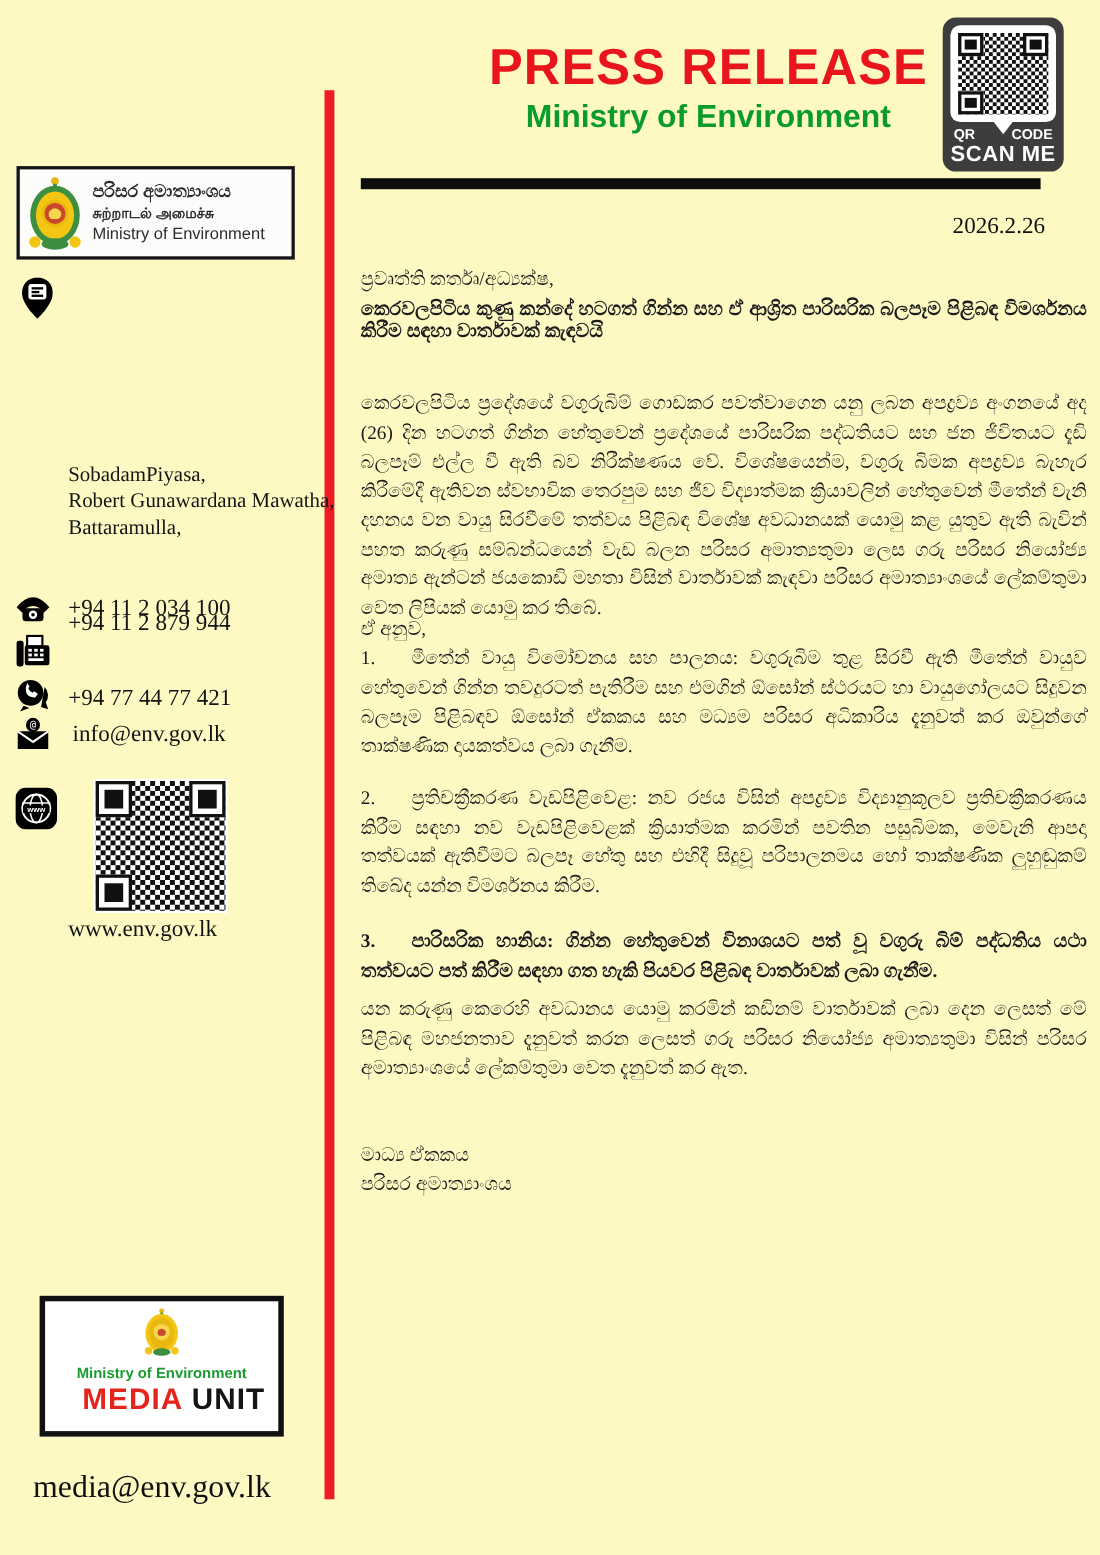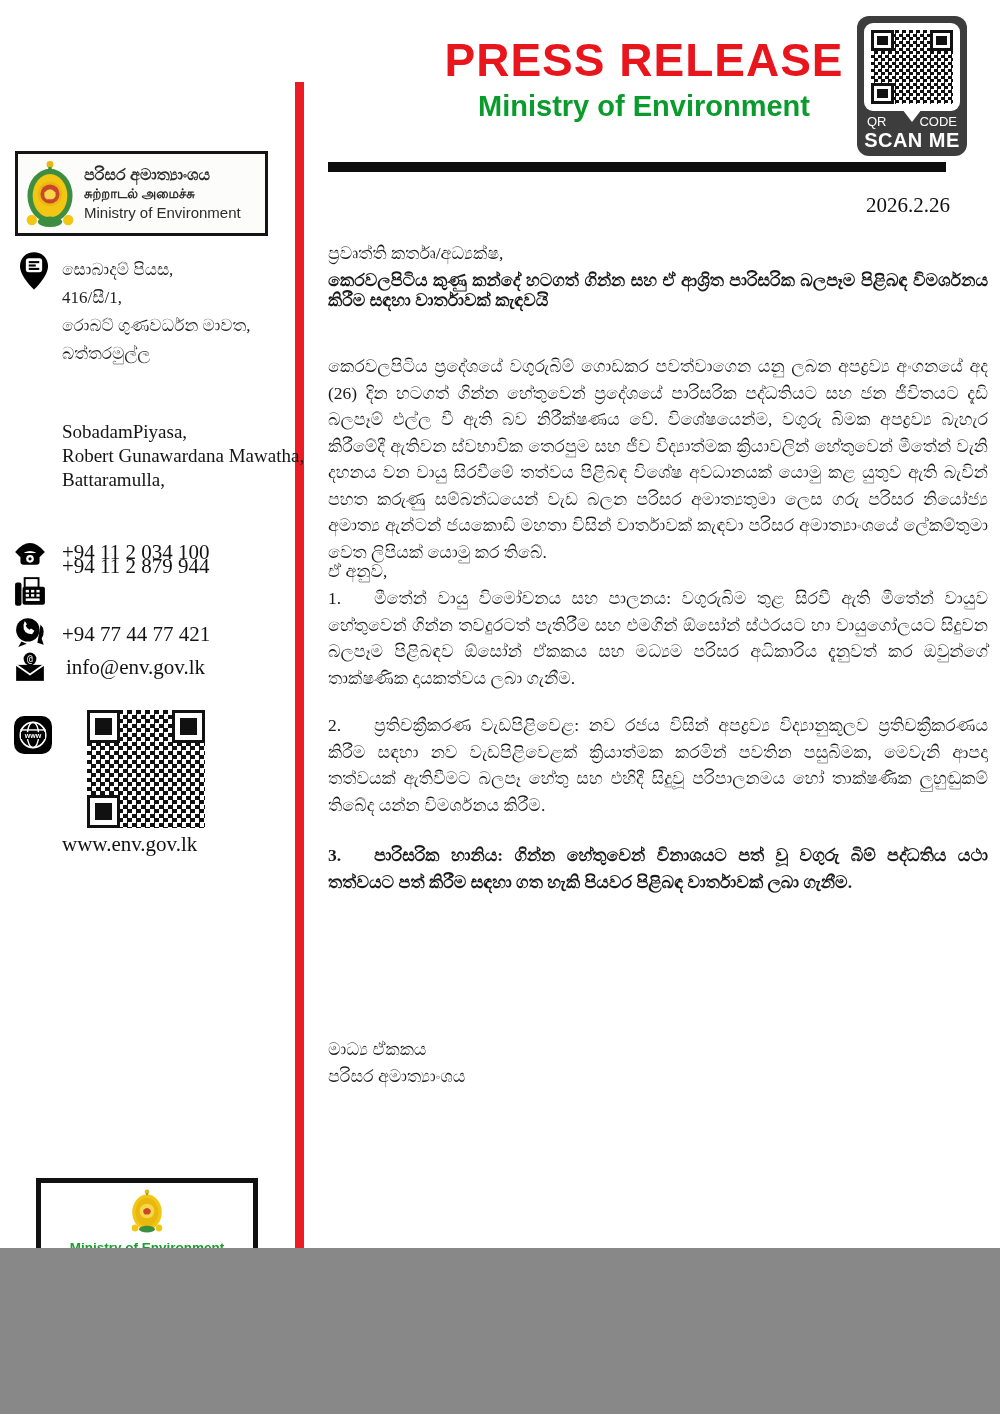--- a/index.html
+++ b/index.html
@@ -1,33 +1,33 @@
 <!DOCTYPE html>
 <html><head>
 <meta charset="utf-8">
 <style>
   html,body{margin:0;padding:0;background:#888;}
-  .page{position:relative;width:1000px;height:1248px;background:#ffffff;overflow:hidden;
+  .page{position:relative;width:1000px;height:1414px;background:#fef9c3;overflow:hidden;
         font-family:"Liberation Serif",serif;color:#1b1b1b;}
 
   
   .red-rule{position:absolute;left:295px;top:82px;width:9px;height:1281px;background:#ed1c24;}
   .hdr{position:absolute;left:320px;top:34px;width:648px;text-align:center;font-family:"Liberation Sans",sans-serif;}
   .hdr .title{font-size:46px;font-weight:bold;color:#e8151d;letter-spacing:1px;line-height:52px;}
   .hdr .subtitle{font-size:29px;font-weight:bold;color:#0a9b2d;margin-top:4px;}
   .black-rule{position:absolute;left:328px;top:162px;width:618px;height:10px;background:#0d0d0d;}
   .date{position:absolute;left:320px;top:193px;width:630px;text-align:right;font-size:21px;color:#111;}
 
   
   .scan-badge{position:absolute;left:857px;top:16px;width:110px;height:140px;background:#3d3d3d;border-radius:12px;}
   .scan-qr-box{position:absolute;left:7px;top:7px;width:96px;height:88px;background:#fff;border-radius:9px;padding:7px;box-sizing:border-box;}
   .scan-pointer{position:absolute;left:45px;top:93px;width:0;height:0;
                 border-left:10px solid transparent;border-right:10px solid transparent;border-top:13px solid #ffffff;}
   .scan-row1{position:absolute;left:0;top:98px;width:110px;display:flex;justify-content:space-between;box-sizing:border-box;padding:0 10px;
-             color:#fff;font-family:"Liberation Sans",sans-serif;font-weight:normal;font-size:13px;}
+             color:#fff;font-family:"Liberation Sans",sans-serif;font-weight:bold;font-size:13px;}
   .scan-row2{position:absolute;left:0;top:113px;width:110px;text-align:center;color:#fff;
              font-family:"Liberation Sans",sans-serif;font-weight:bold;font-size:20px;letter-spacing:.5px;}
 
   
   .qr{position:relative;width:100%;height:100%;
       background:repeating-conic-gradient(#111 0% 25%,#fff 0% 50%);background-size:9px 9px;}
   .qr.fine{background-size:7px 7px;}
   .qr .f{position:absolute;width:28%;height:28%;background:#fff;border:3px solid #111;box-sizing:border-box;}
   .qr .f::after{content:"";position:absolute;inset:20%;background:#111;}
   .qr .f.tl{top:0;left:0}.qr .f.tr{top:0;right:0}.qr .f.bl{bottom:0;left:0}
@@ -120,26 +120,20 @@
     </div>
   </div>
 
   <svg class="icon" style="left:20px;top:252px" width="28" height="38" viewBox="0 0 24 32">
     <path d="M12 0 C5 0 0 5 0 12 C0 21 12 32 12 32 C12 32 24 21 24 12 C24 5 19 0 12 0 Z" fill="#000"></path>
     <rect x="5" y="5" width="14" height="12" rx="2.5" fill="#fff"></rect>
     <rect x="7.5" y="7.5" width="9" height="1.8" fill="#000"></rect>
     <rect x="7.5" y="10.4" width="6" height="1.8" fill="#000"></rect>
     <rect x="7.5" y="13.3" width="9" height="1.8" fill="#000"></rect>
   </svg>
-  <div class="addr-si">
-    <div>සොබාදම් පියස,</div>
-    <div>416/සී/1,</div>
-    <div>රොබට් ගුණවර්ධන මාවත,</div>
-    <div>බත්තරමුල්ල</div>
-  </div>
 
   <div class="addr-en">
     <div>SobadamPiyasa,</div>
     <div>Robert Gunawardana Mawatha,</div>
     <div>Battaramulla,</div>
   </div>
 
   <svg class="icon" style="left:13px;top:540px" width="34" height="26" viewBox="0 0 32 24">
     <path d="M2 11 Q16 -6 30 11 L25 16 Q22 10 16 10 Q10 10 7 16 Z" fill="#000"></path>
     <rect x="7" y="12" width="18" height="11" rx="3" fill="#000"></rect>
@@ -203,20 +197,21 @@
   <div class="lb item1">
     <span class="num">1.</span><span>මීතේන් වායු විමෝචනය සහ පාලනය: වගුරුබිම තුළ සිරවී ඇති මීතේන් වායුව හේතුවෙන් ගින්න තවදුරටත් පැතිරීම සහ එමගින් ඕසෝන් ස්ථරයට හා වායුගෝලයට සිදුවන බලපෑම පිළිබඳව ඕසෝන් ඒකකය සහ මධ්‍යම පරිසර අධිකාරිය දැනුවත් කර ඔවුන්ගේ තාක්ෂණික දායකත්වය ලබා ගැනීම.</span>
   </div>
   <div class="lb item2">
     <span class="num">2.</span><span>ප්‍රතිචක්‍රීකරණ වැඩපිළිවෙළ: නව රජය විසින් අපද්‍රව්‍ය විද්‍යානුකූලව ප්‍රතිචක්‍රීකරණය කිරීම සඳහා නව වැඩපිළිවෙළක් ක්‍රියාත්මක කරමින් පවතින පසුබිමක, මෙවැනි ආපදා තත්වයක් ඇතිවීමට බලපෑ හේතු සහ එහිදී සිදුවූ පරිපාලනමය හෝ තාක්ෂණික ලුහුඬුකම් තිබේද යන්න විමර්ශනය කිරීම.</span>
   </div>
   <div class="lb item3">
     <span class="num">3.</span><span>පාරිසරික හානිය: ගින්න හේතුවෙන් විනාශයට පත් වූ වගුරු බිම් පද්ධතිය යථා තත්වයට පත් කිරීම සඳහා ගත හැකි පියවර පිළිබඳ වාර්තාවක් ලබා ගැනීම.</span>
   </div>
 
+  <div class="lb closing">යන කරුණු කෙරෙහි අවධානය යොමු කරමින් කඩිනම් වාර්තාවක් ලබා දෙන ලෙසත් මේ පිළිබඳ මහජනතාව දැනුවත් කරන ලෙසත් ගරු පරිසර නියෝජ්‍ය අමාත්‍යතුමා විසින් පරිසර අමාත්‍යාංශයේ ලේකම්තුමා වෙත දැනුවත් කර ඇත.</div>
   <div class="lb sig1">මාධ්‍ය ඒකකය</div>
   <div class="lb sig2">පරිසර අමාත්‍යාංශය</div>
 
   <div class="media-box">
     <svg width="34" height="46" viewBox="0 0 60 80">
       <circle cx="30" cy="6" r="4" fill="#e9b80e"></circle>
       <rect x="28" y="9" width="4" height="5" fill="#3e8e41"></rect>
       <ellipse cx="30" cy="42" rx="26" ry="31" fill="#f3c613"></ellipse>
       <ellipse cx="30" cy="42" rx="20" ry="25" fill="#e9b80e"></ellipse>
       <circle cx="30" cy="40" r="13" fill="#f7d64a"></circle>

